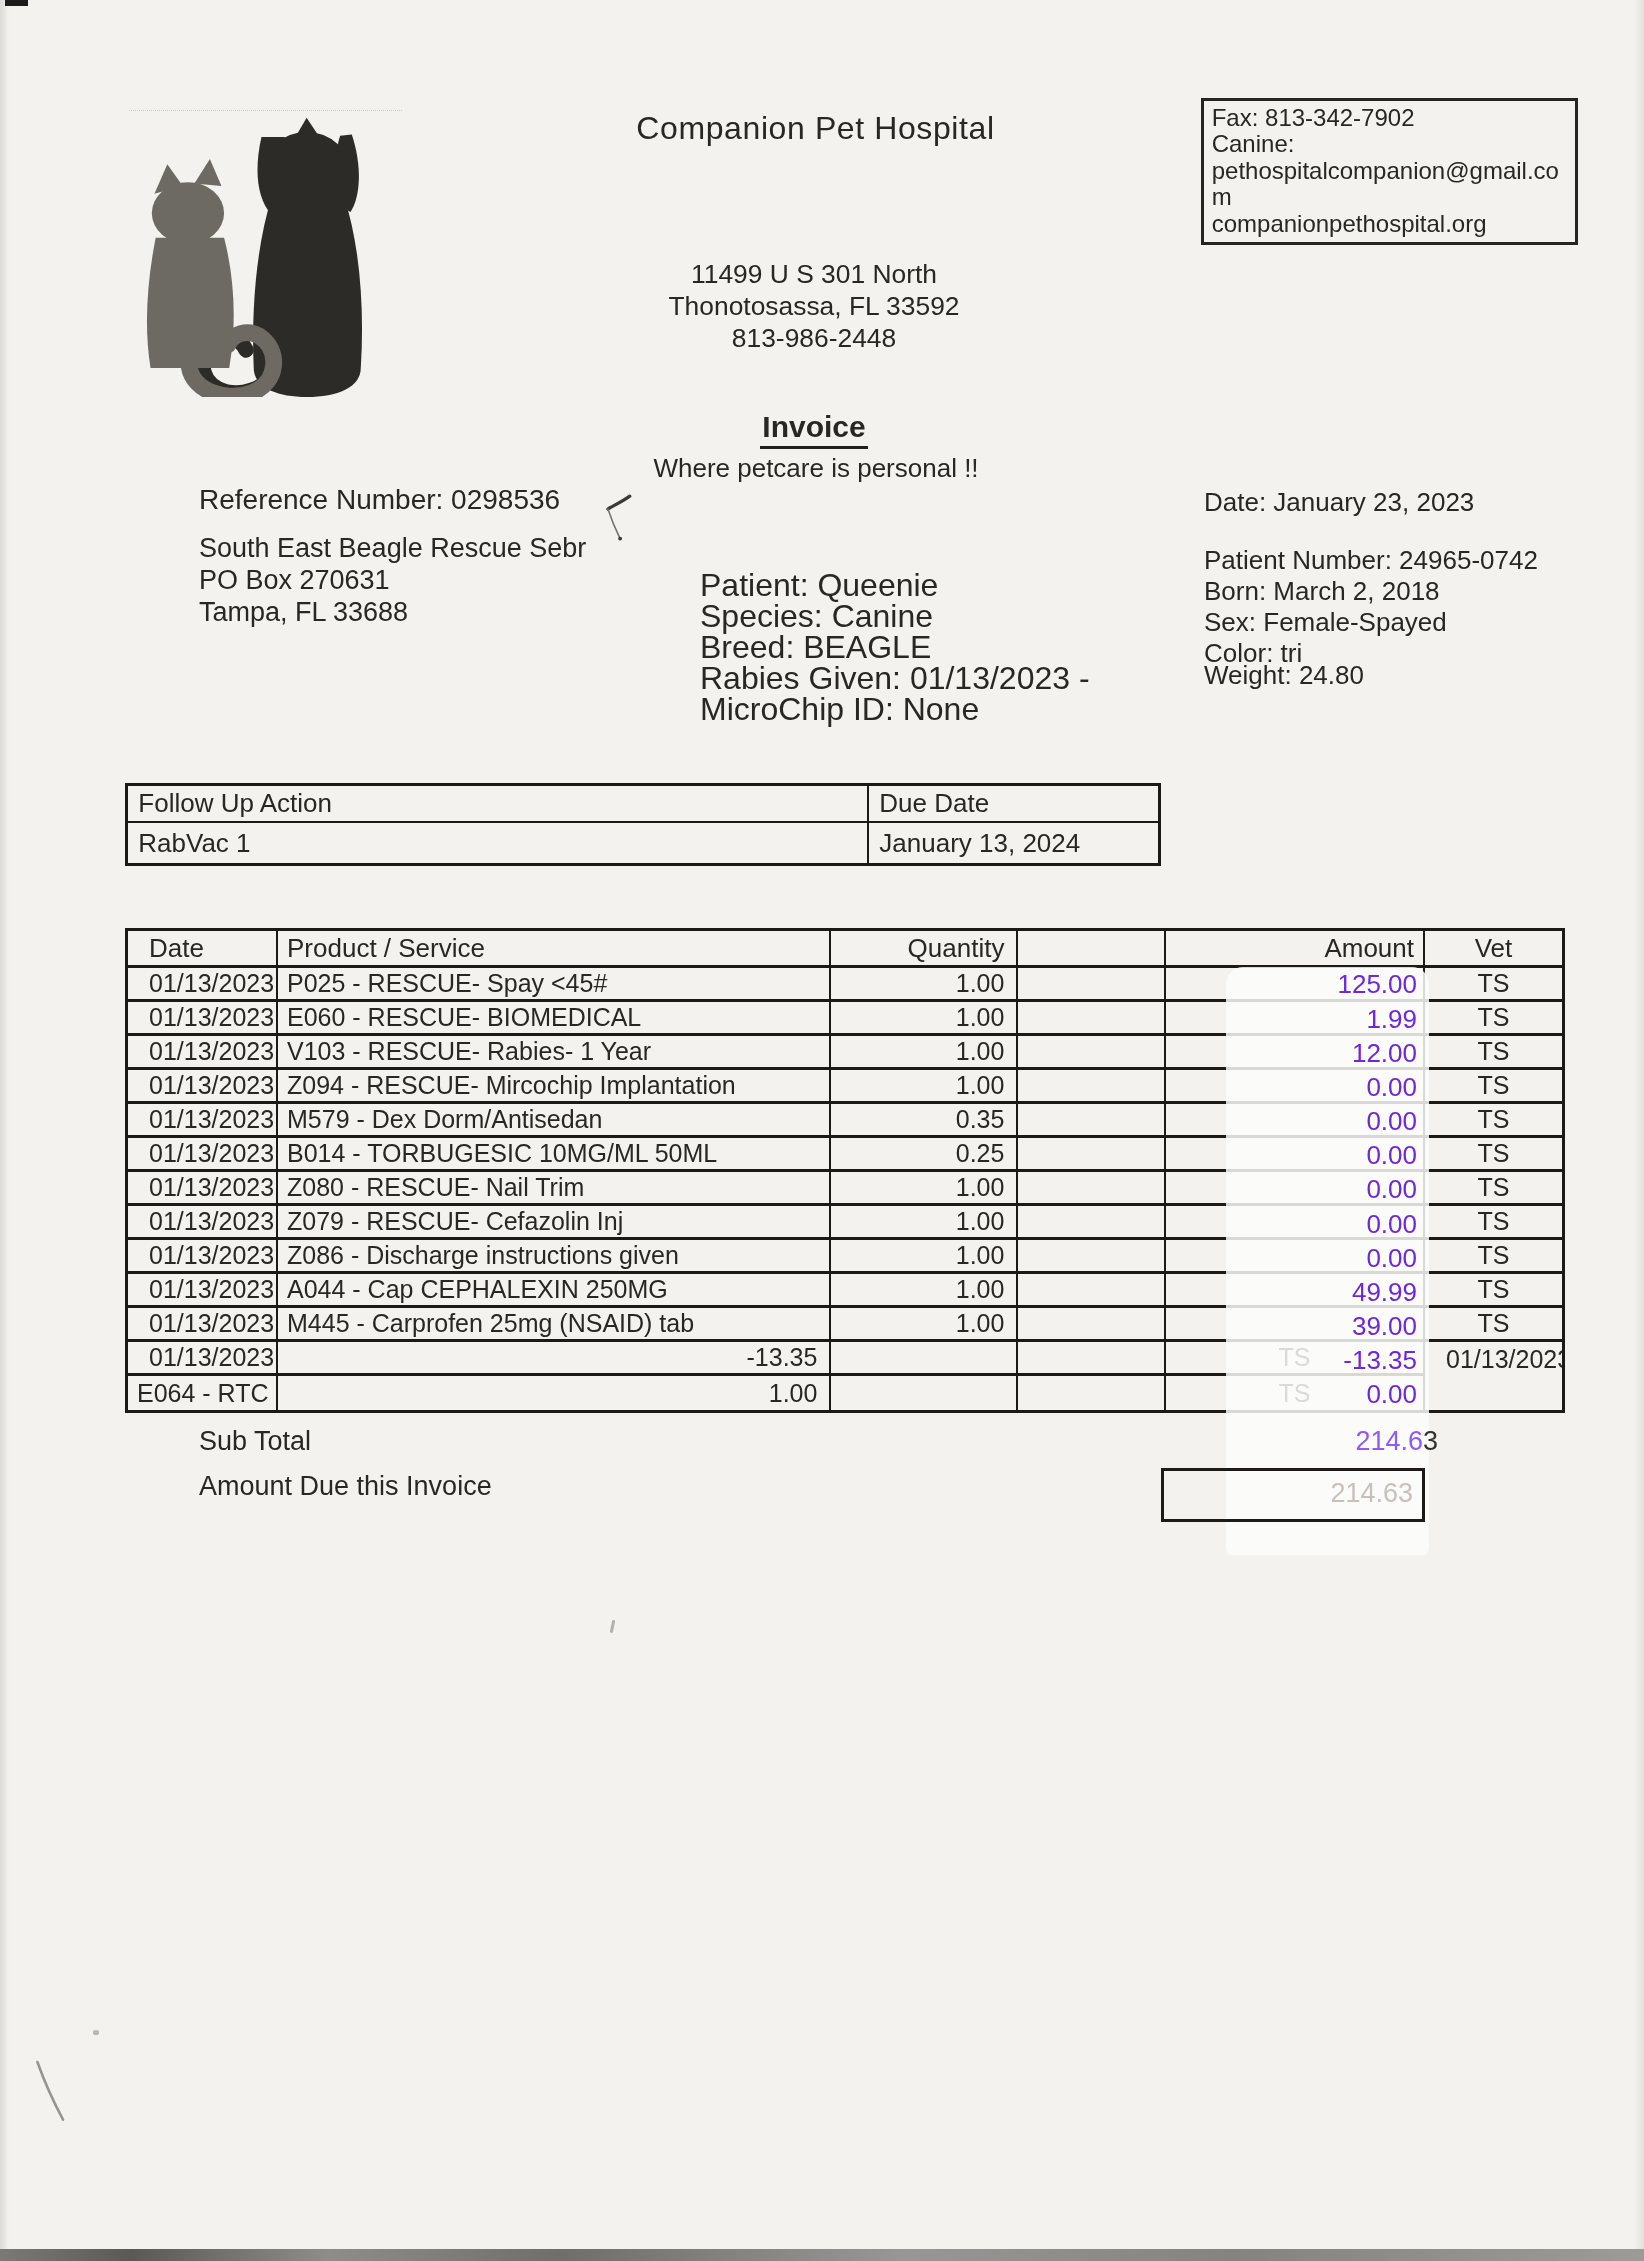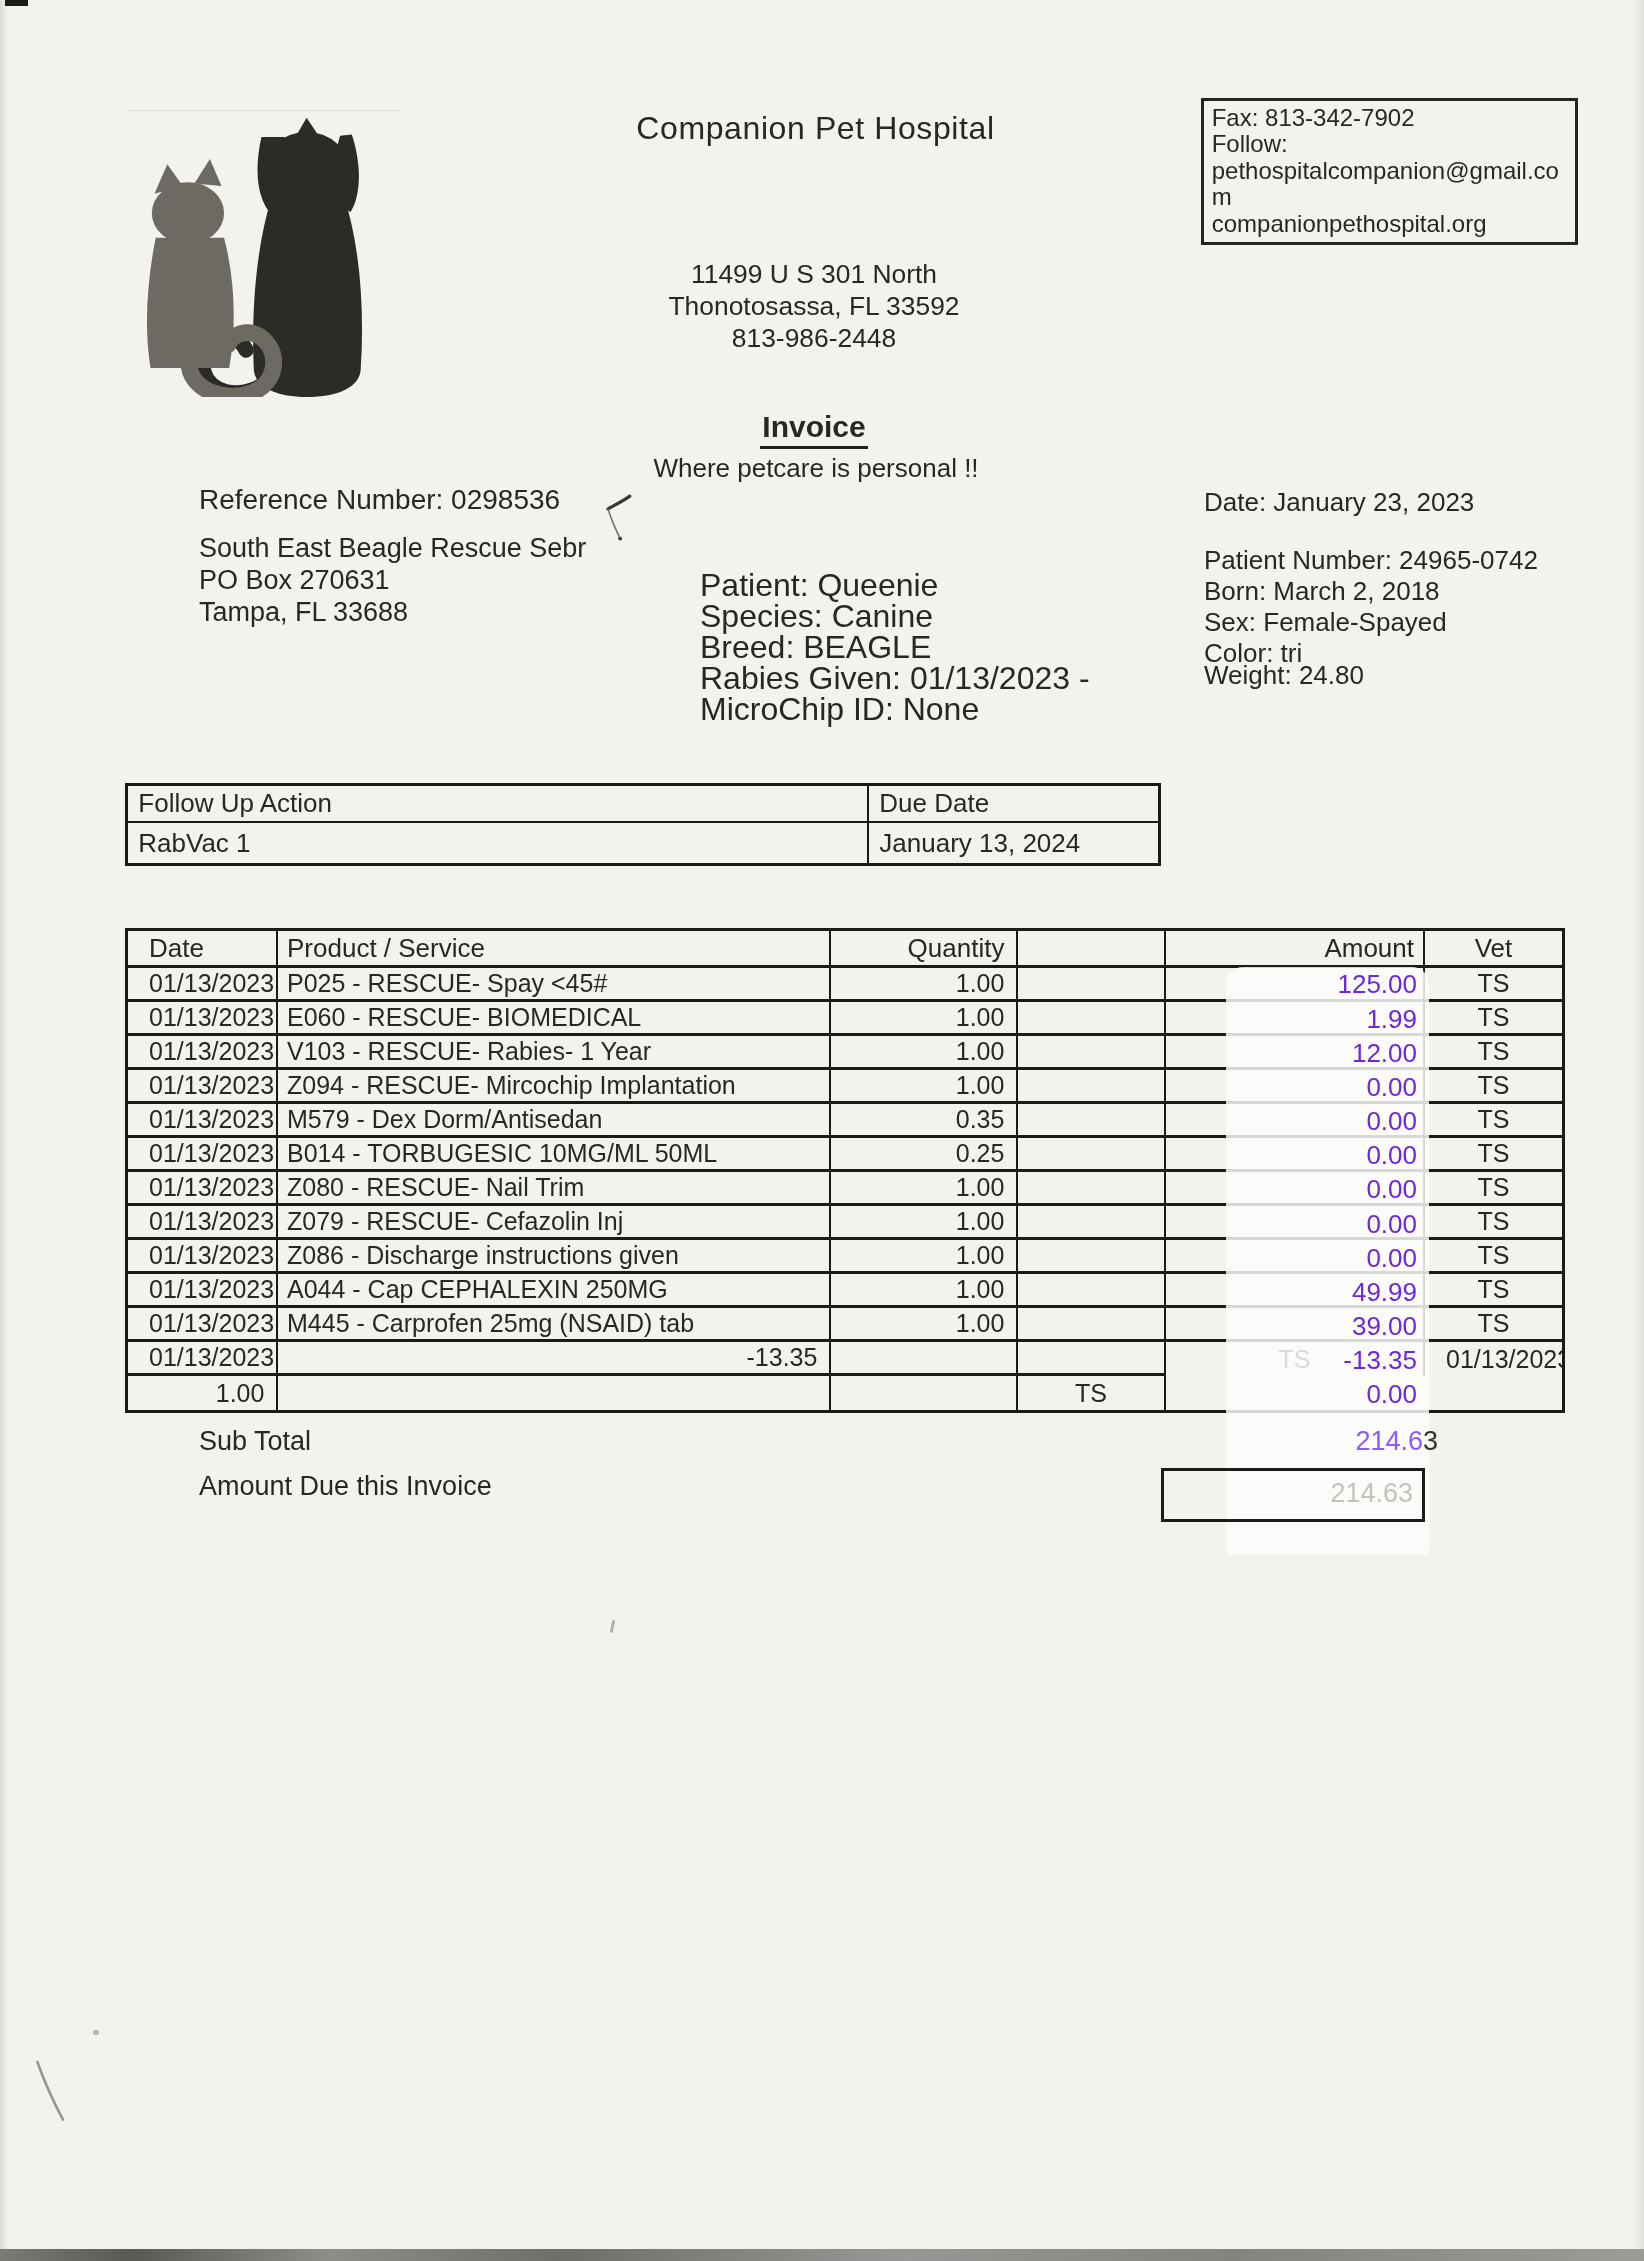--- a/index.html
+++ b/index.html
@@ -116,21 +116,21 @@
   </svg>
 
   <div class="abs" id="clinic-name">Companion Pet Hospital</div>
   <div class="abs" id="clinic-address">
     <div>11499 U S 301 North</div>
     <div>Thonotosassa, FL 33592</div>
     <div>813-986-2448</div>
   </div>
   <div class="abs" id="contact-box">
     <div>Fax: 813-342-7902</div>
-    <div>Follow:</div>
+    <div>Canine:</div>
     <div>pethospitalcompanion@gmail.co</div>
     <div>m</div>
     <div>companionpethospital.org</div>
   </div>
 
   <div class="abs" id="invoice-title-wrap">
     <span id="invoice-title">Invoice</span>
   </div>
   <div class="abs" id="tagline">Where petcare is personal !!</div>
 
@@ -238,20 +238,21 @@
       <div class="cell c-qty">1.00</div>
       <div class="cell c-empty"></div>
       <div class="cell c-amt"></div>
       <div class="cell c-vet">TS</div>
       <div class="cell c-date">01/13/2023</div>
       <div class="cell c-qty">-13.35</div>
       <div class="cell c-empty"></div>
       <div class="cell c-amt"></div>
       <div class="cell c-vet">TS</div>
       <div class="cell c-date">01/13/2023</div>
+      <div class="cell c-prod">E064 - RTC</div>
       <div class="cell c-qty">1.00</div>
       <div class="cell c-empty"></div>
       <div class="cell c-amt"></div>
       <div class="cell c-vet">TS</div>
     </div>
 
   <div class="abs" id="whiteout-strip"></div>
   <div id="faint-layer">
       <div class="amt-faint" style="top: 970px;">125.00</div>
       <div class="amt-faint" style="top: 1005px;">1.99</div>

